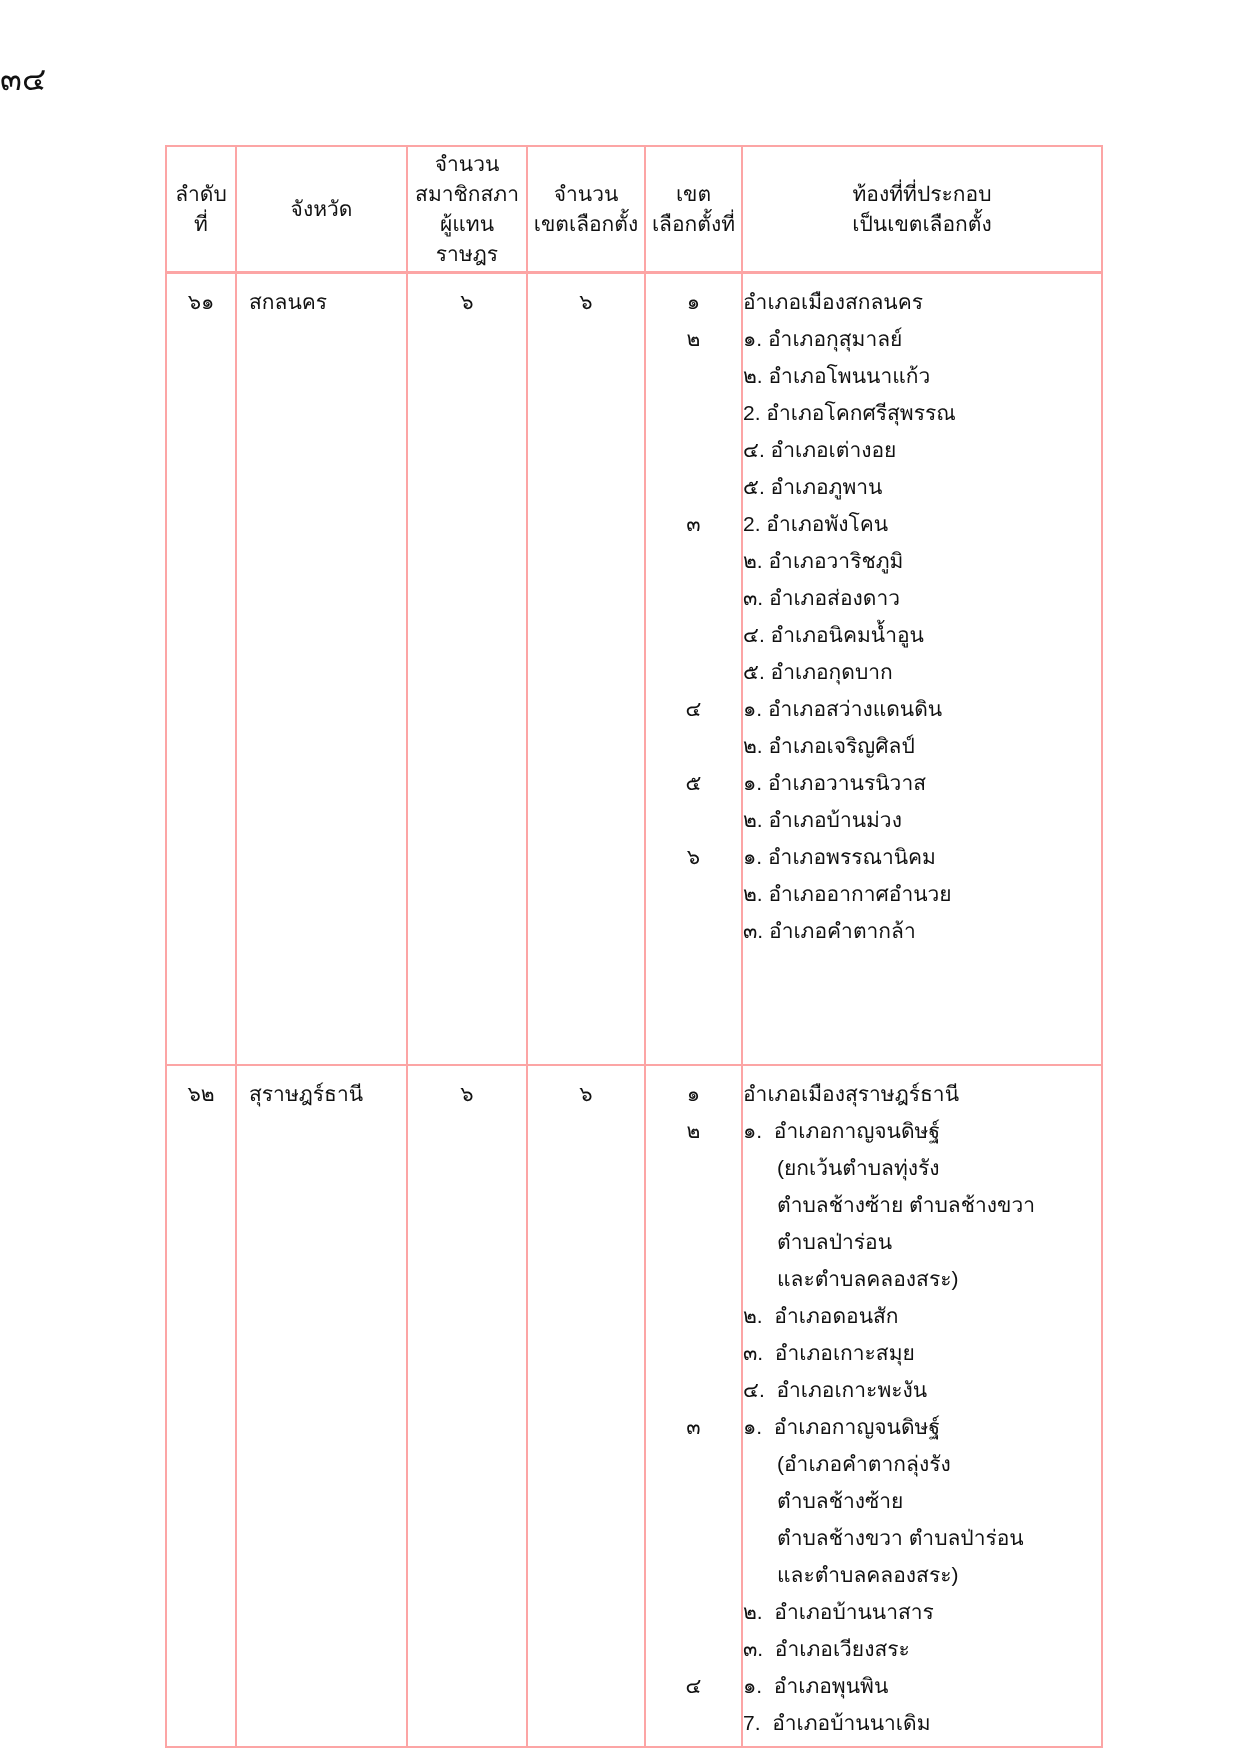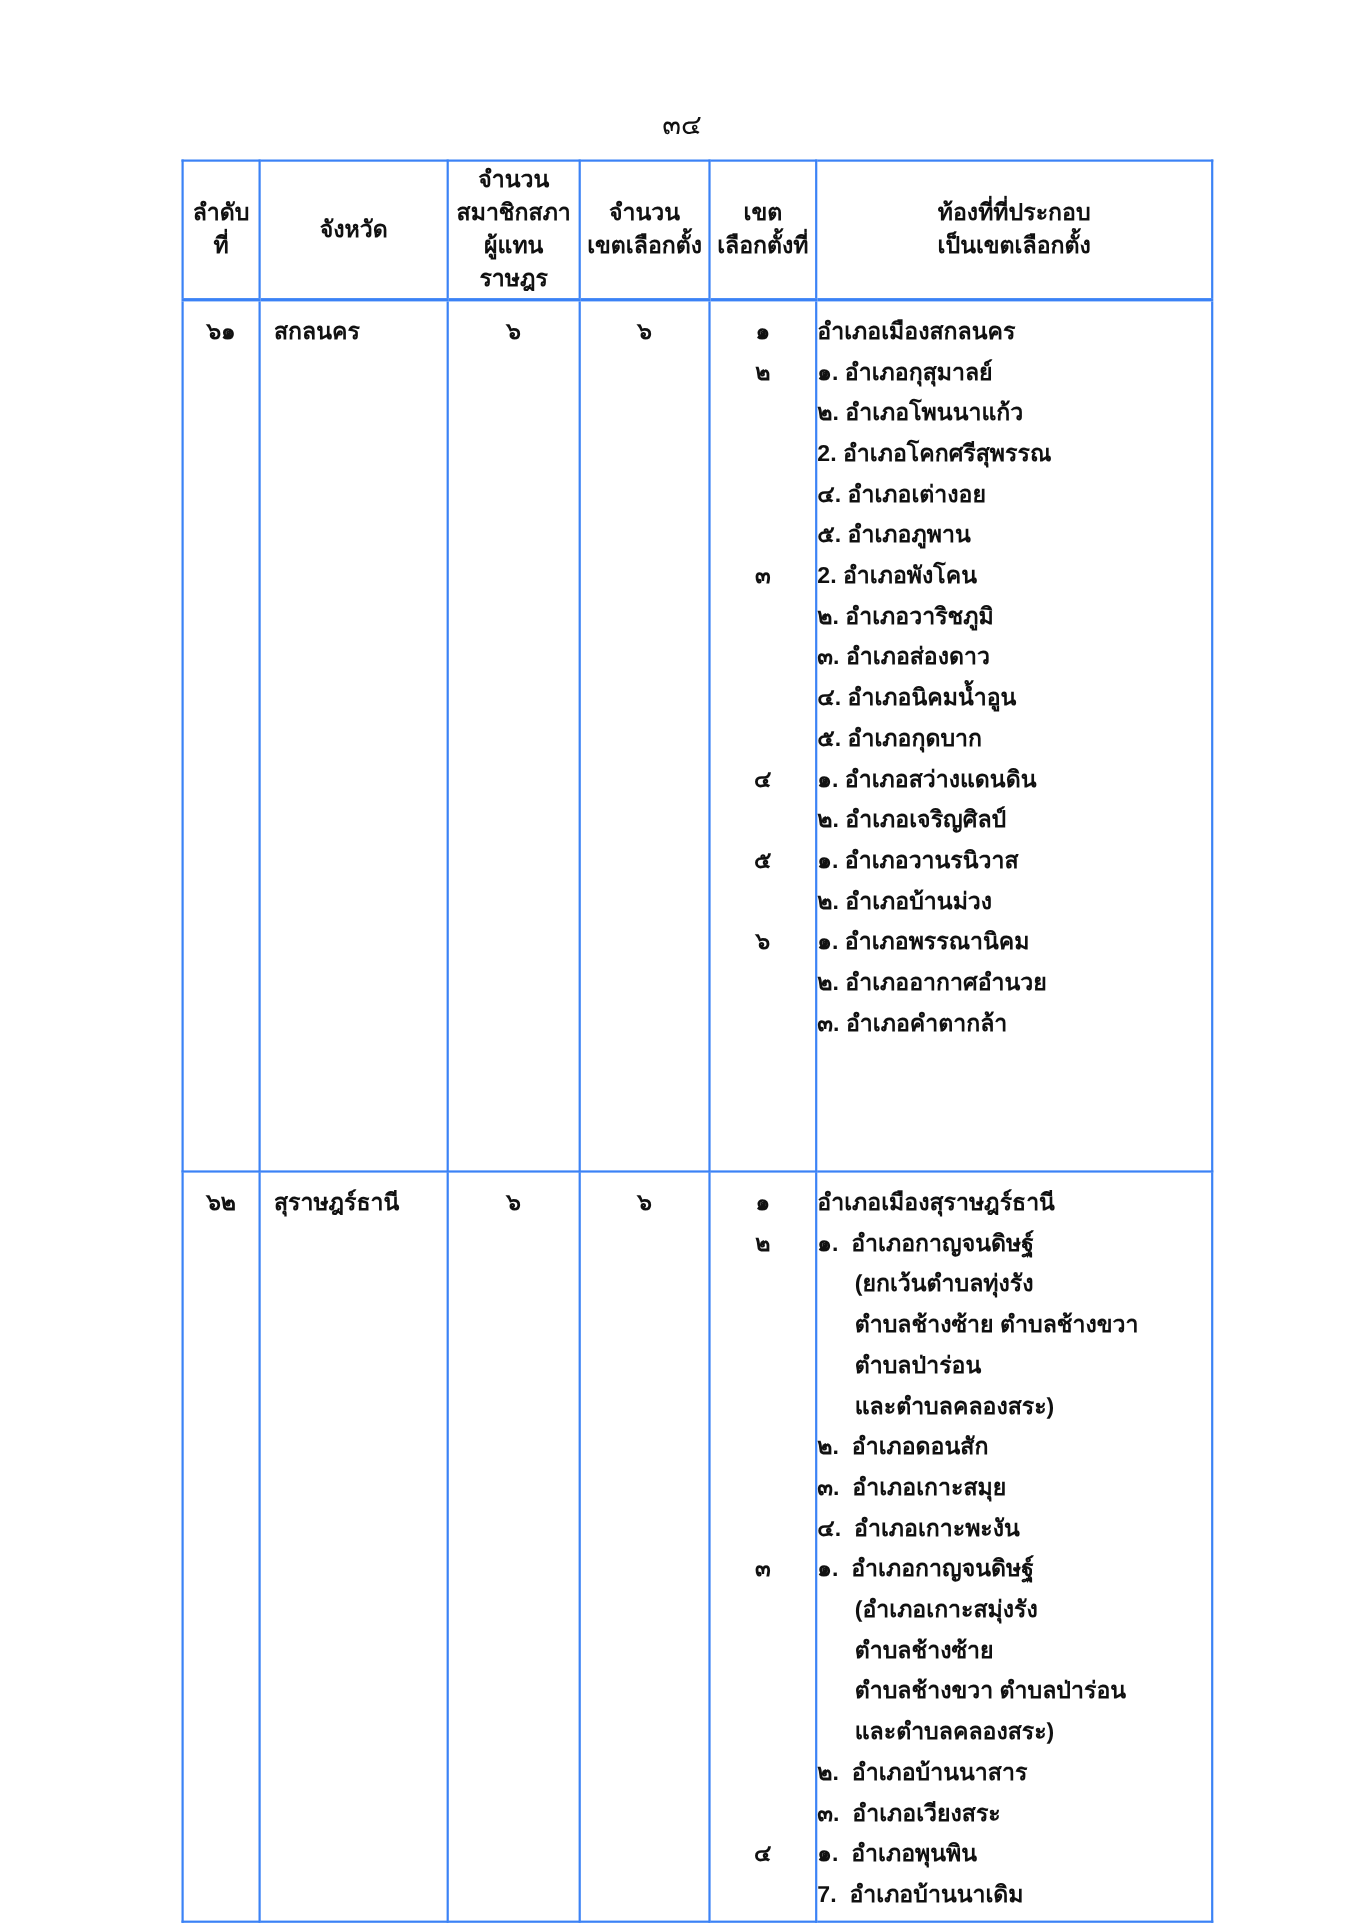--- a/index.html
+++ b/index.html
@@ -14,43 +14,41 @@
     width: 1240px;
     height: 1754px;
     background: #ffffff;
     overflow: hidden;
   }
   .page-number {
     position: absolute;
     top: 62px;
     left: 0;
     width: 1240px;
-    text-align: center;
-    font-size: 25px;
+    font-size: 32px;
     line-height: 34px;
-    margin-top: 35px;
   }
   table.doc-table {
     position: absolute;
     left: 165px;
     top: 145px;
     width: 936px;
     border-collapse: collapse;
     table-layout: fixed;
   }
   .doc-table col.c1 { width: 70px; }
   .doc-table col.c2 { width: 171px; }
   .doc-table col.c3 { width: 120px; }
   .doc-table col.c4 { width: 118px; }
   .doc-table col.c5 { width: 97px; }
   .doc-table col.c6 { width: 360px; }
   .doc-table th, .doc-table td {
-    border: 2px solid #3b82f6;
+    border: 2px solid #fca5a5;
     vertical-align: top;
-    font-weight: bold;
+    font-weight: normal;
   }
   .doc-table th {
     height: 93px;
     vertical-align: middle;
     text-align: center;
     white-space: pre-line;
     font-size: 21px;
     line-height: 30px;
     padding: 2px 2px;
     overflow: visible;
@@ -183,21 +181,21 @@
             <div class="line">อำเภอเมืองสุราษฎร์ธานี</div>
             <div class="line">๑.  อำเภอกาญจนดิษฐ์</div>
             <div class="line indent">(ยกเว้นตำบลทุ่งรัง</div>
             <div class="line indent">ตำบลช้างซ้าย ตำบลช้างขวา</div>
             <div class="line indent">ตำบลป่าร่อน</div>
             <div class="line indent">และตำบลคลองสระ)</div>
             <div class="line">๒.  อำเภอดอนสัก</div>
             <div class="line">๓.  อำเภอเกาะสมุย</div>
             <div class="line">๔.  อำเภอเกาะพะงัน</div>
             <div class="line">๑.  อำเภอกาญจนดิษฐ์</div>
-            <div class="line indent">(อำเภอเกาะสมุ่งรัง</div>
+            <div class="line indent">(อำเภอคำตากลุ่งรัง</div>
             <div class="line indent">ตำบลช้างซ้าย</div>
             <div class="line indent">ตำบลช้างขวา ตำบลป่าร่อน</div>
             <div class="line indent">และตำบลคลองสระ)</div>
             <div class="line">๒.  อำเภอบ้านนาสาร</div>
             <div class="line">๓.  อำเภอเวียงสระ</div>
             <div class="line">๑.  อำเภอพุนพิน</div>
             <div class="line">7.  อำเภอบ้านนาเดิม</div>
           </td>
         </tr>
       </tbody>

